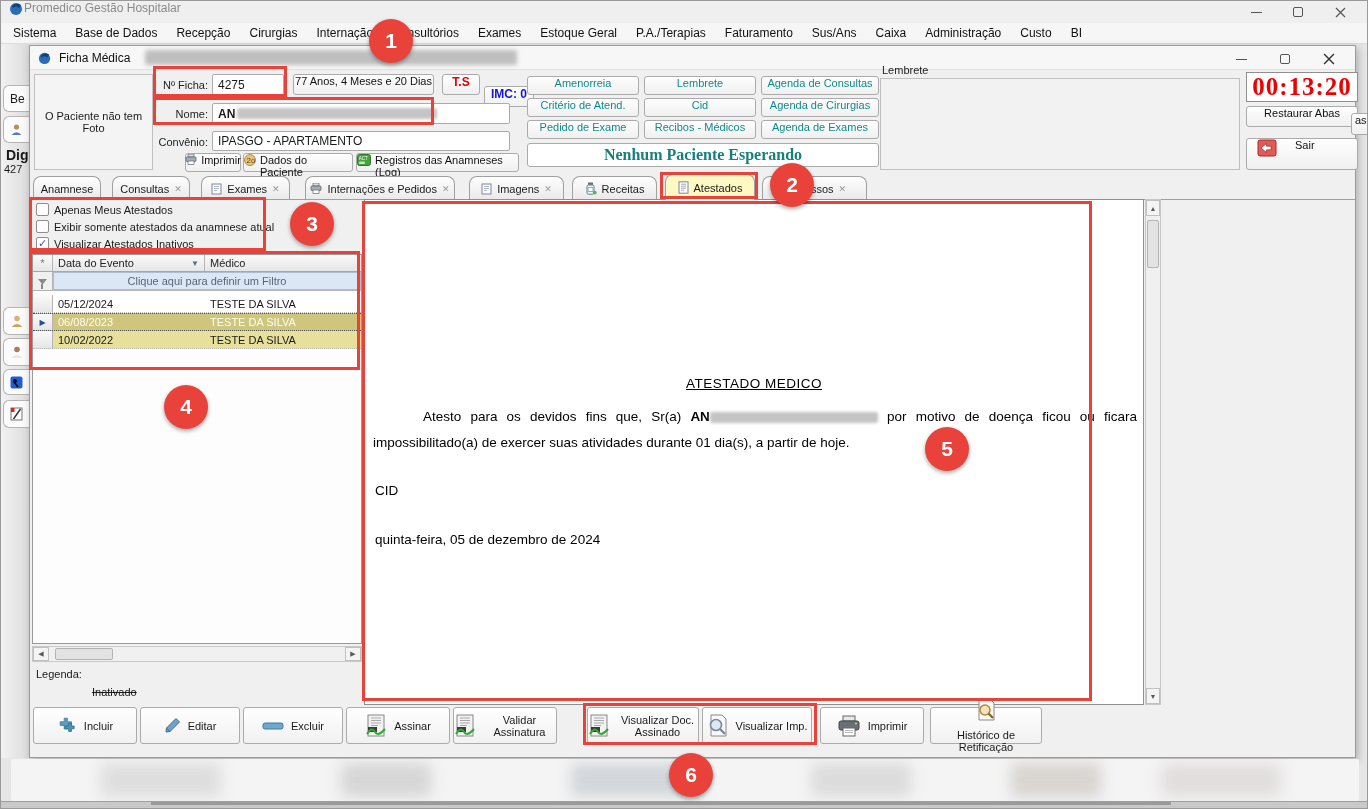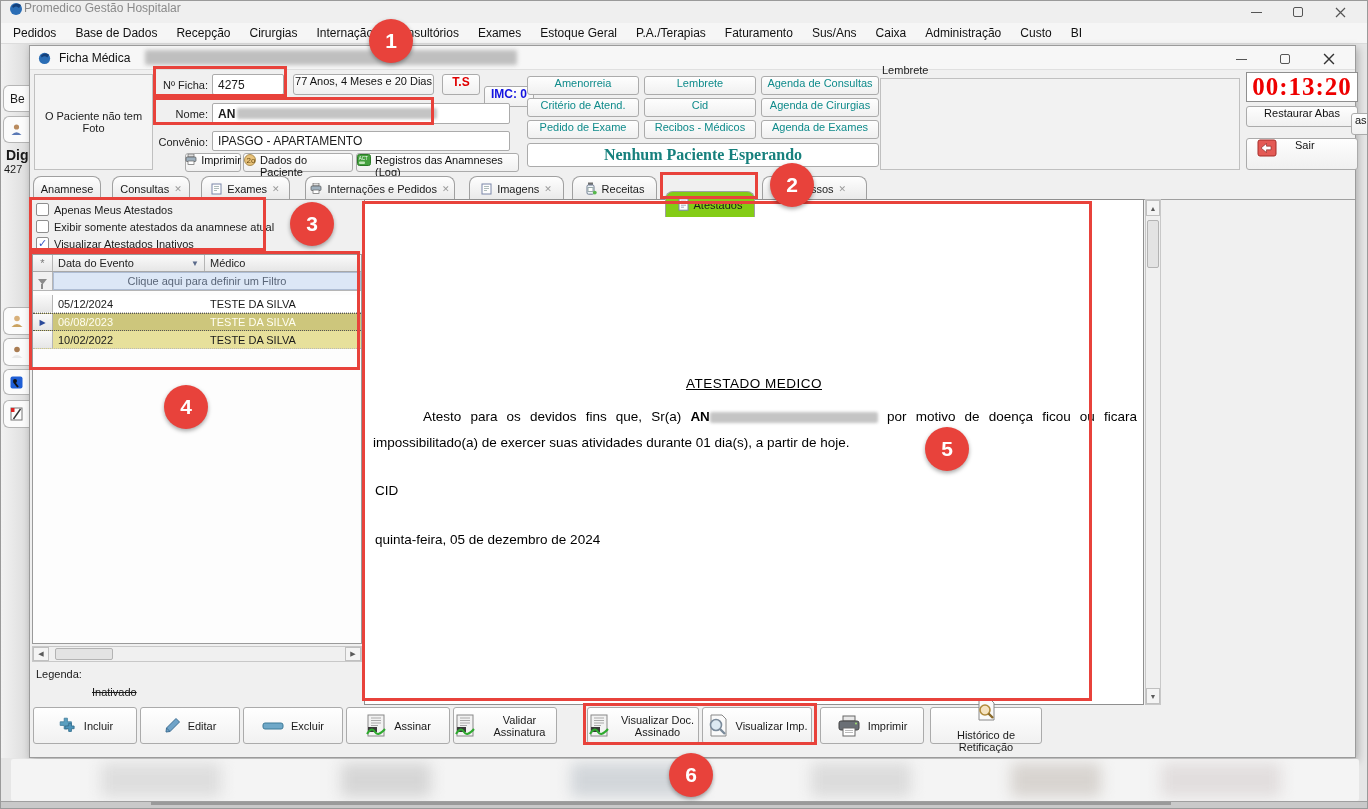--- a/index.html
+++ b/index.html
@@ -35,21 +35,21 @@
 
   .field-label { font-size:11px; color:#222; text-align:right; }
   .field { background:#fff; border:1px solid #ababab; border-radius:2px; font-size:12px; display:flex; align-items:center; padding:0 5px; }
   .btn { background:linear-gradient(#fefefe,#f0f0f0); border:1px solid #ababab; border-radius:3px; display:flex; justify-content:center; gap:4px; font-size:11px; color:#111; cursor:default; }
   .btn-teal { color:#0f8b8b; }
   .banner { background:#fff; border:1px solid #ababab; border-radius:3px; display:flex; align-items:center; justify-content:center; font-family:"Liberation Serif","DejaVu Serif",serif; font-weight:bold; font-size:16px; color:#17807d; }
   .timer-box { background:#fff; border:1px solid #8f8f8f; display:flex; align-items:center; justify-content:center; font-family:"Liberation Serif","DejaVu Serif",serif; font-weight:bold; font-size:25px; color:#ee0000; letter-spacing:1px; }
 
   
   .tab { position:absolute; top:2px; height:24px; background:linear-gradient(#fefefe,#e9e9e9); border:1px solid #a0a0a0; border-bottom:none; border-radius:8px 8px 0 0; display:flex; align-items:center; justify-content:center; gap:5px; font-size:11px; padding:0 4px; }
-  .tab.selected { top:0; height:26px; background:#84cc16; z-index:3;margin-top:17px; }
+  .tab.selected { top:0; height:26px; background:#fef9c3; z-index:3; }
   .tab-close { color:#9a9a9a; font-size:9px; }
   .tabs-base { position:absolute; left:0; right:0; bottom:0; height:1px; background:#a0a0a0; }
 
   
   .cb-row { position:absolute; display:flex; align-items:center; gap:5px; font-size:11px; }
   .cb { width:13px; height:13px; background:#fff; border:1px solid #8e8e8e; border-radius:2px; display:flex; align-items:center; justify-content:center; font-size:11px; color:#3a57c4; font-weight:bold; }
 
   
   .grid { position:absolute; background:#fdfdfd; border:1px solid #9a9a9a; }
   .g-head { display:flex; background:linear-gradient(#fafafa,#e6e6e6); border-bottom:1px solid #a8a8a8; height:17px; font-size:11px; color:#222; }
@@ -109,21 +109,21 @@
         </div>
       <div class="win-ctl">
           <svg width="11" height="11" viewBox="0 0 11 11">
             <path d="M1 1 L10 10 M10 1 L1 10" stroke="#555" stroke-width="1.2"></path>
           </svg>
         </div>
     </div>
   </div>
 
   <div class="menubar">
-    <span class="menu-item">Pedidos</span>
+    <span class="menu-item">Sistema</span>
     <span class="menu-item">Base de Dados</span>
     <span class="menu-item">Recepção</span>
     <span class="menu-item">Cirurgias</span>
     <span class="menu-item">Internação</span>
     <span class="menu-item">Consultórios</span>
     <span class="menu-item">Exames</span>
     <span class="menu-item">Estoque Geral</span>
     <span class="menu-item">P.A./Terapias</span>
     <span class="menu-item">Faturamento</span>
     <span class="menu-item">Sus/Ans</span>

